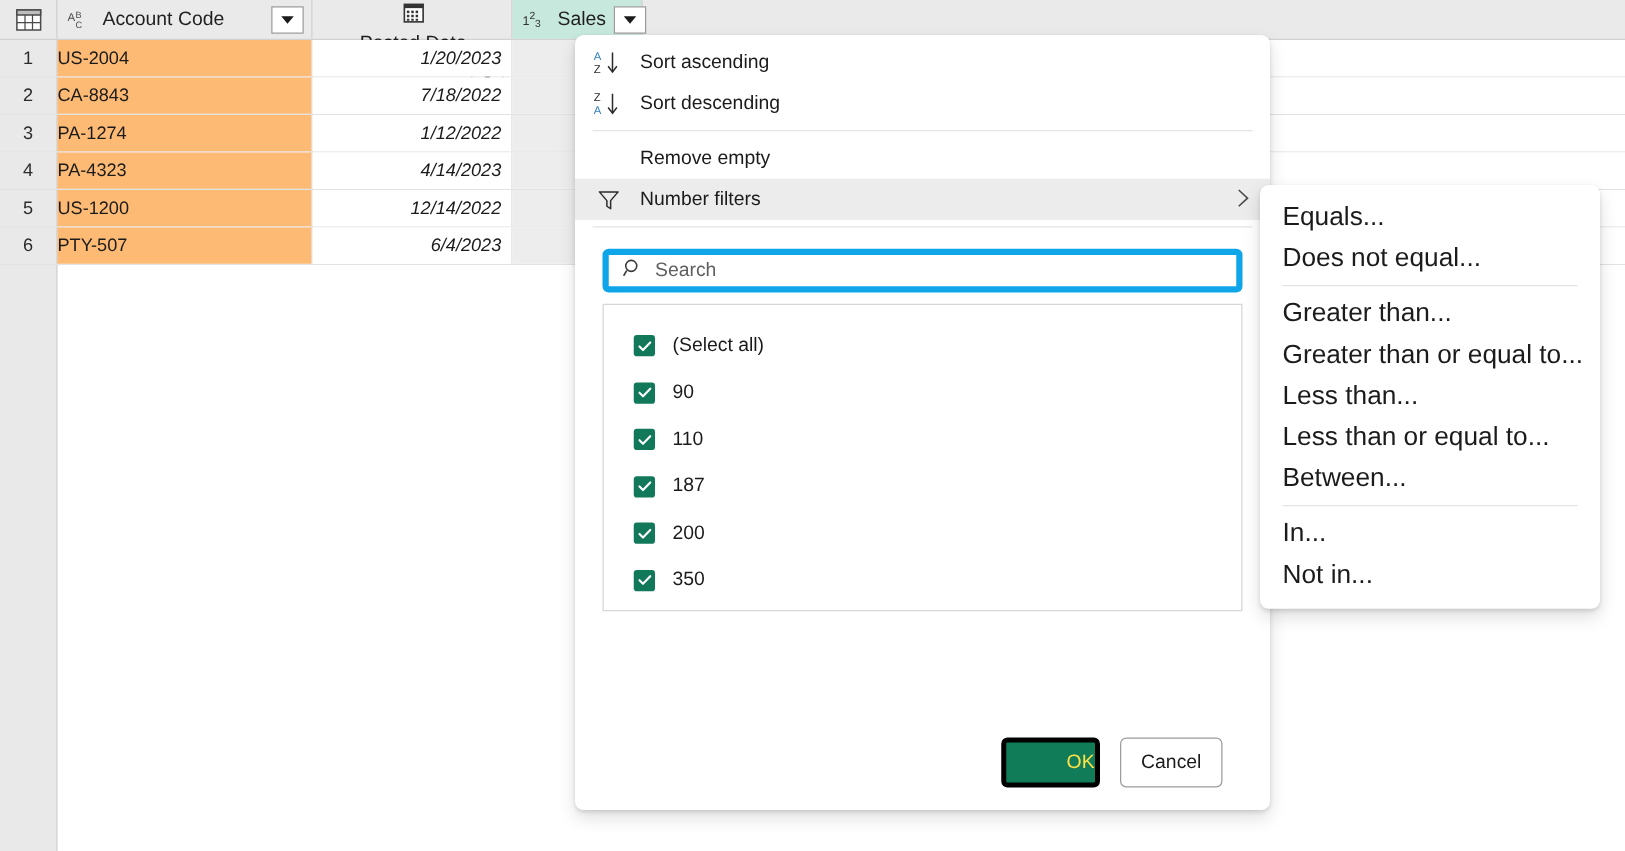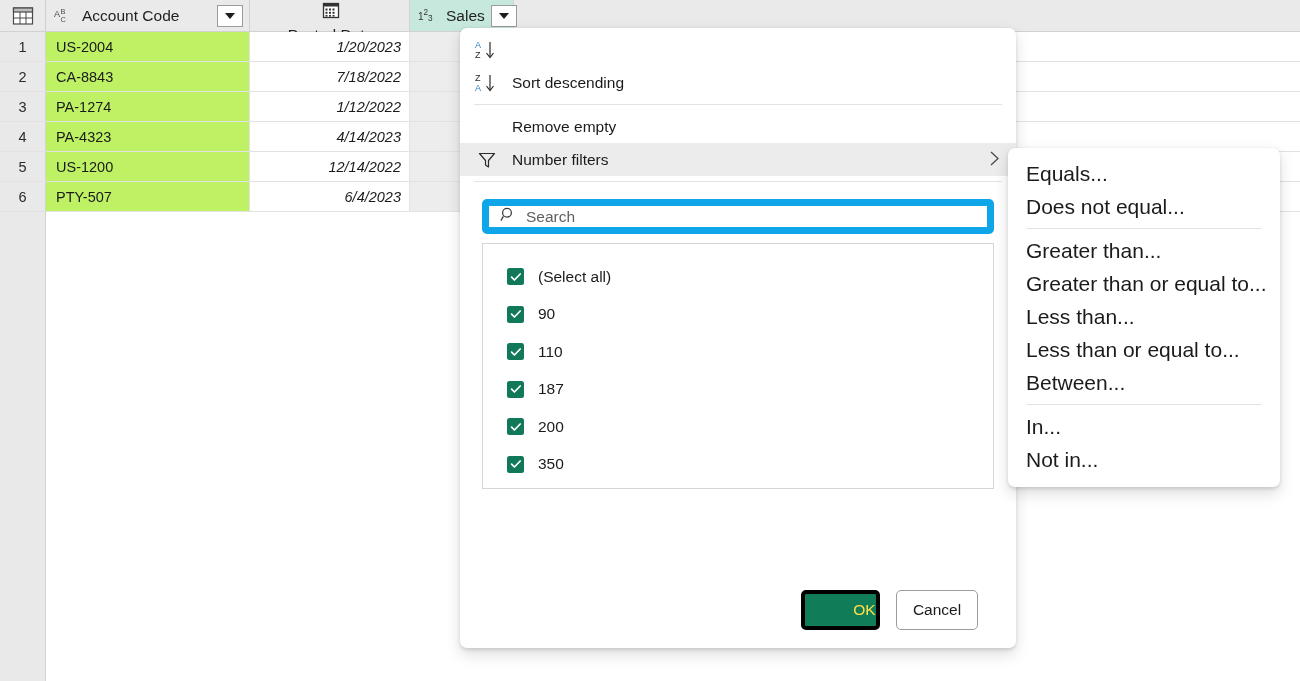--- a/index.html
+++ b/index.html
@@ -47,22 +47,22 @@
 
   .gutter { position:absolute; left:0; top:32px; width:46px; height:649px; background:#e9e9e9; border-right:1px solid #d2d2d2; }
   .rows { position:absolute; left:0; top:32px; width:1300px; }
   .row { display:flex; height:30px; border-bottom:1px solid #e2e2e2; }
   .cell-num {
     width:46px; background:#e9e9e9; border-right:1px solid #d2d2d2;
     display:flex; align-items:center; justify-content:center;
     font-size:14.5px; color:#2b2b2b;
   }
   .cell-acct {
-    width:204px; background:#bef264; border-right:1px solid #e2e2e2;
-    display:flex; align-items:center; padding-left:10px;
+    width:204px; background:#fdba74; border-right:1px solid #e2e2e2;
+    display:flex; align-items:center; 
     font-size:14.5px; color:#1b1b1b;
   }
   .cell-date {
     width:160px; background:#ffffff; border-right:1px solid #e2e2e2;
     display:flex; align-items:center; justify-content:flex-end; padding-right:8px;
     font-size:14.5px; color:#1b1b1b; font-style:italic;
   }
   .cell-sales {
     width:104px; background:#ededed; border-right:1px solid #dcdcdc;
     display:flex; align-items:center; justify-content:flex-end; padding-right:8px;
@@ -83,21 +83,21 @@
     padding:0 16px 0 14px; font-size:15.5px; color:#1b1b1b; cursor:default;
   }
   .menu-item.hl { background:#ececec; }
   .menu-item .mi-ico { width:26px; flex:0 0 auto; display:flex; align-items:center; justify-content:center; }
   .menu-item .mi-lbl { flex:1; white-space:nowrap; }
   .menu-sep { height:1px; background:#e3e3e3; margin:5px 14px 5px 14px; }
   .chev { margin-left:auto; color:#4a4a4a; font-size:15px; line-height:1; }
 
   .search-wrap { padding:12px 22px 0 22px; }
   .search-box {
-    height:35px; border:7px solid #0ea5e9; border-radius:5px; background:#fff;
+    height:35px; border:5px solid #0ea5e9; border-radius:5px; background:#fff;
     display:flex; align-items:center; gap:9px; padding:0 11px;
   }
   .search-ph { font-size:15.5px; color:#5f5f5f; }
 
   .list-box {
     margin:9px 22px 0 22px; height:246px;
     border:1px solid #d6d6d6; background:#fff; padding:14px 0 0 0; overflow:hidden;
   }
   .list-item { height:37.5px; display:flex; align-items:center; gap:14px; padding-left:24px; }
   .cbox {
@@ -238,20 +238,21 @@
     <div class="menu-top">
       <div class="menu-item">
         <span class="mi-ico">
           <svg width="24" height="22" viewBox="0 0 24 22">
             <text x="0" y="9" font-family="'Liberation Sans',sans-serif" font-size="9" fill="#2d7fc1">A</text>
             <text x="0" y="19" font-family="'Liberation Sans',sans-serif" font-size="9" fill="#2b2b2b">Z</text>
             <line x1="15" y1="3" x2="15" y2="18" stroke="#2b2b2b" stroke-width="1.2"></line>
             <path d="M11.5 14 L15 18.6 L18.5 14" fill="none" stroke="#2b2b2b" stroke-width="1.2"></path>
           </svg>
         </span>
+        <span class="mi-lbl">Sort ascending</span>
       </div>
 
       <div class="menu-item">
         <span class="mi-ico">
           <svg width="24" height="22" viewBox="0 0 24 22">
             <text x="0" y="9" font-family="'Liberation Sans',sans-serif" font-size="9" fill="#2b2b2b">Z</text>
             <text x="0" y="19" font-family="'Liberation Sans',sans-serif" font-size="9" fill="#2d7fc1">A</text>
             <line x1="15" y1="3" x2="15" y2="18" stroke="#2b2b2b" stroke-width="1.2"></line>
             <path d="M11.5 14 L15 18.6 L18.5 14" fill="none" stroke="#2b2b2b" stroke-width="1.2"></path>
           </svg>

